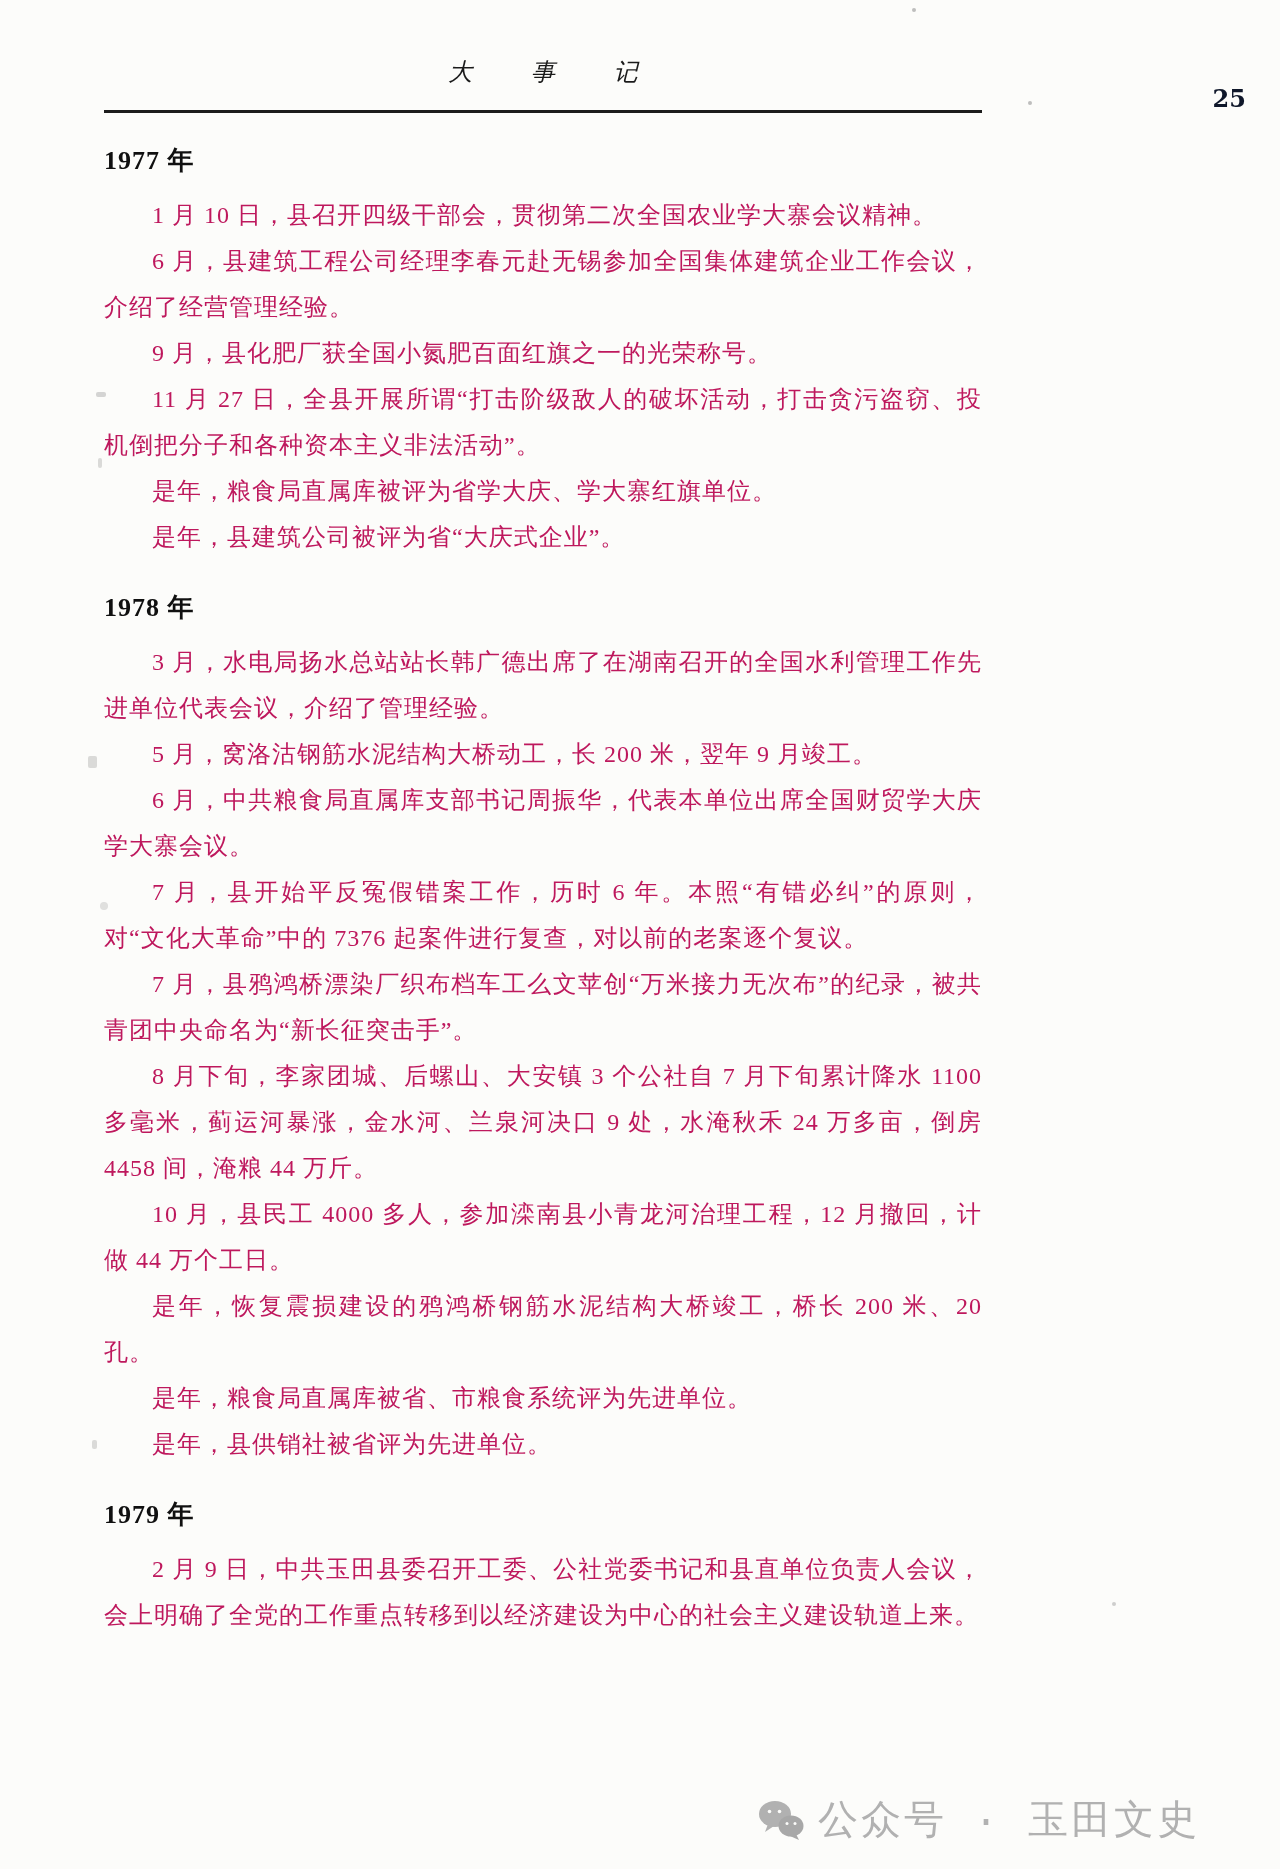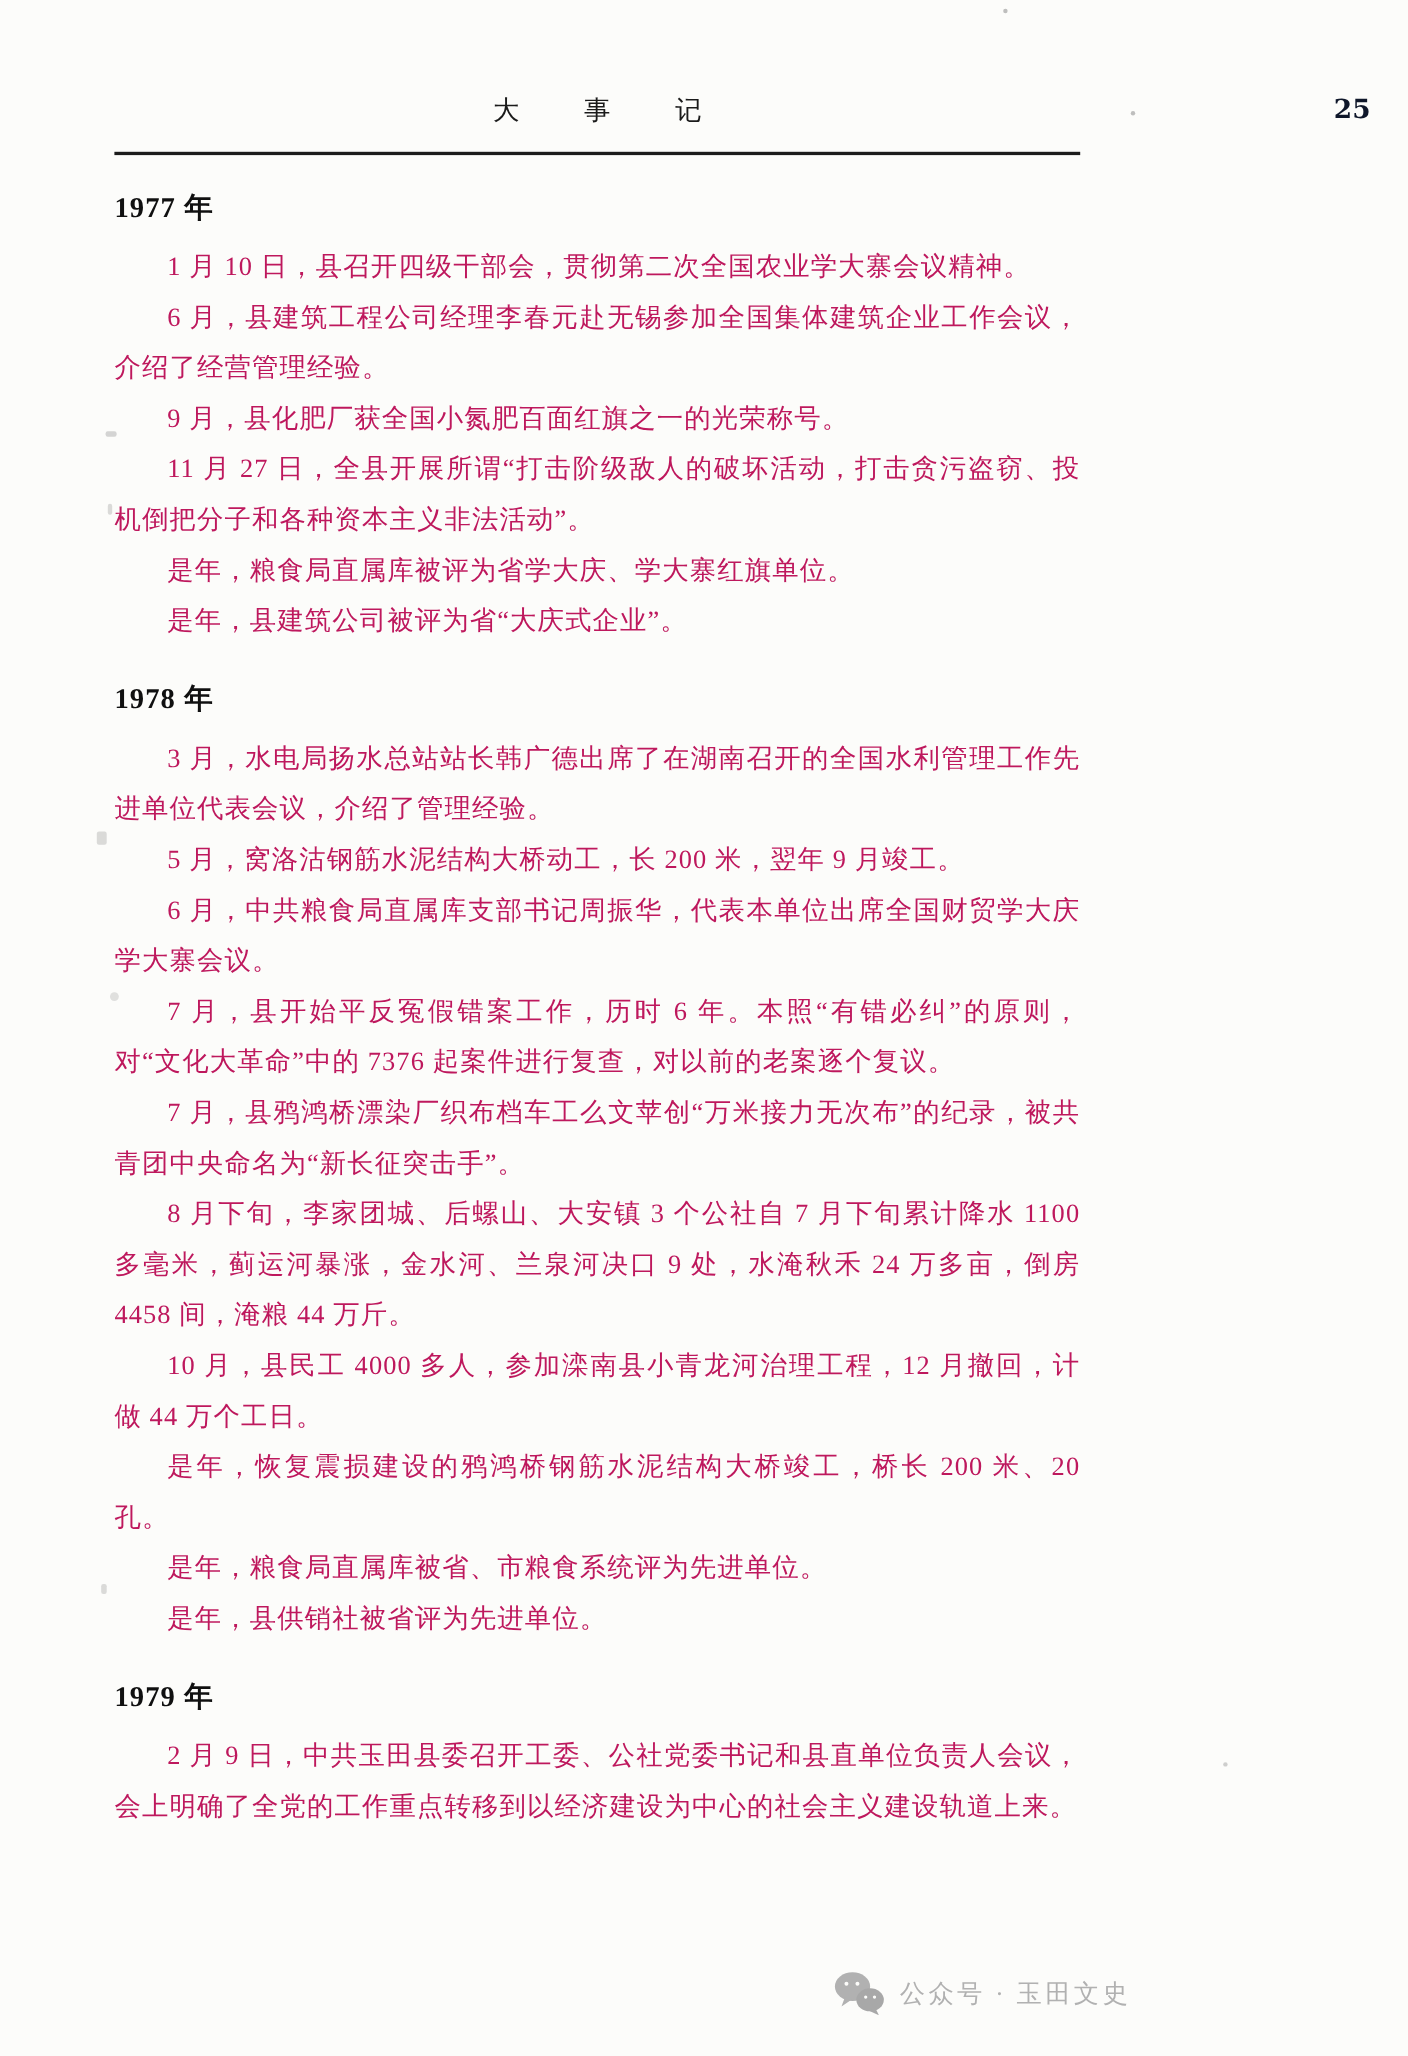--- a/index.html
+++ b/index.html
@@ -9,23 +9,24 @@
     position:relative;
     font-family:"Liberation Serif","DejaVu Serif",serif;
     color:#151515;
     overflow:hidden;
   }
   .page{
     position:absolute;left:104px;top:0;width:878px;
   }
   
   .header{
-    padding-top:84px;
+    padding-top:56px;
     position:relative;
     height:34px;
+    font-style:italic;
   }
   .header-title{
     display:block;text-align:center;
     font-size:24px;letter-spacing:1.1em;
     padding-left:1.1em; 
     color:#1a1a1a;
   }
   .page-number{
     position:absolute;right:34px;top:84px;
     font-size:24px;font-weight:bold;color:#0f172a;
@@ -51,22 +52,22 @@
     letter-spacing:1px;
     color:#be185d;
   }
   
   .watermark{
     position:absolute;left:758px;top:1792px;
     display:flex;align-items:center;gap:14px;
     color:#b1b1b1;
   }
   .watermark .wm-text{
-    font-size:23px;letter-spacing:3px;
-    font-family:Liberation Serif, serif;
+    font-size:40px;letter-spacing:3px;
+    font-family:Liberation Mono, monospace;
   }
   .wm-icon{width:46px;height:40px;display:block;}
   
   .artifact{position:absolute;background:#8a8a8a;border-radius:50%;opacity:.55;}
   .a1{left:912px;top:8px;width:4px;height:4px;}
   .a2{left:96px;top:392px;width:10px;height:5px;border-radius:2px;opacity:.35;}
   .a3{left:98px;top:458px;width:4px;height:10px;border-radius:2px;opacity:.3;}
   .a4{left:88px;top:756px;width:9px;height:12px;border-radius:2px;opacity:.3;}
   .a5{left:100px;top:902px;width:8px;height:8px;opacity:.25;}
   .a6{left:1028px;top:101px;width:4px;height:4px;}

